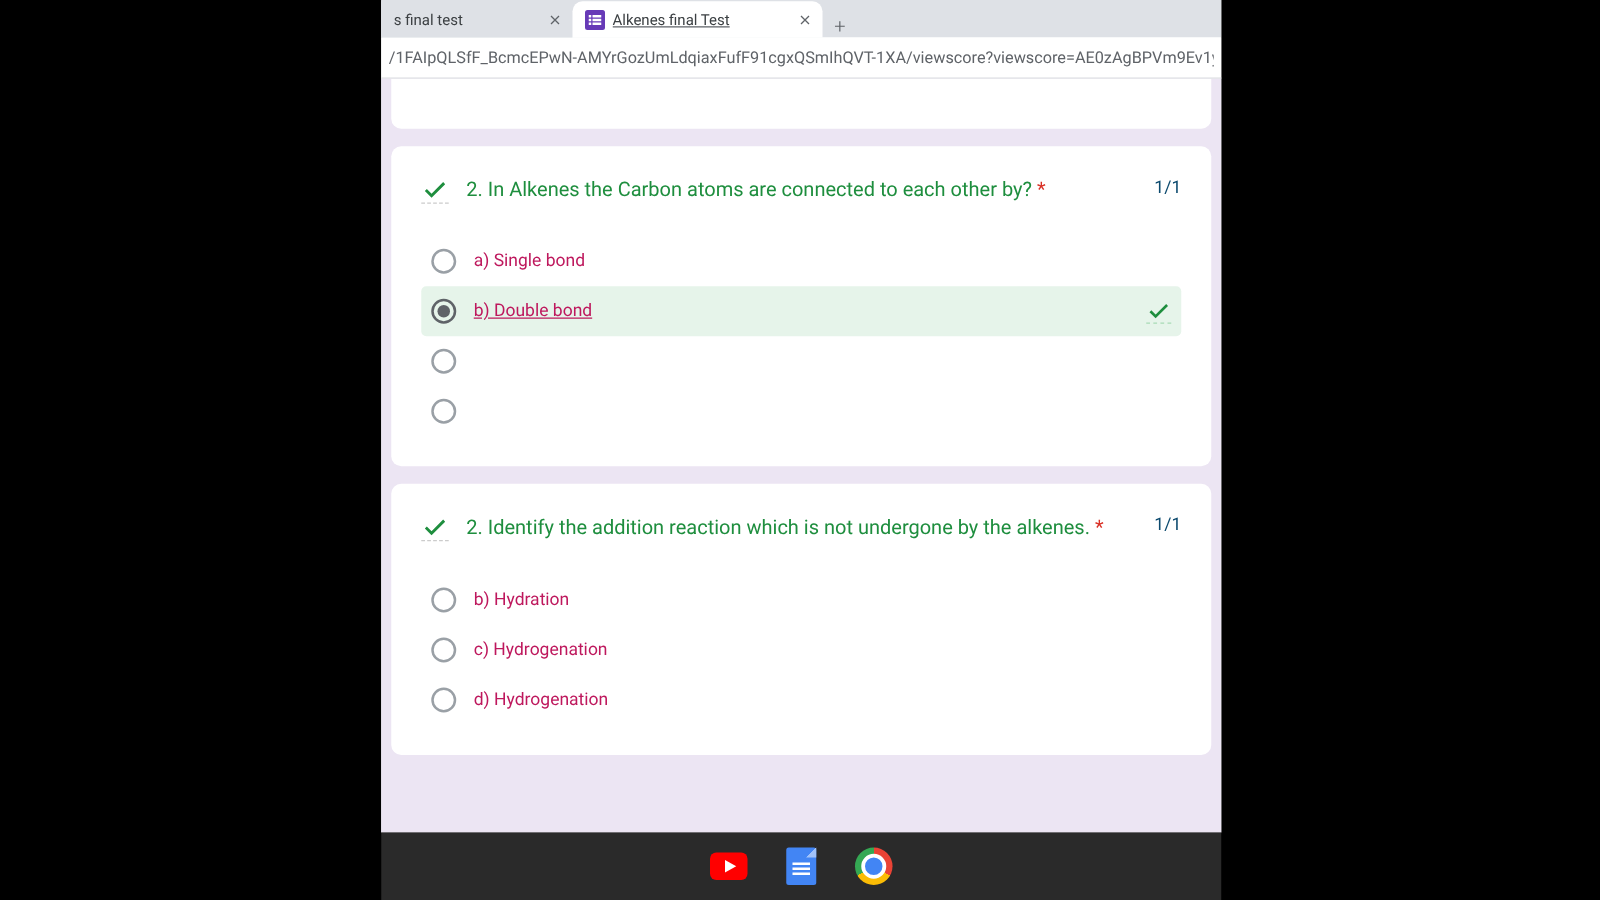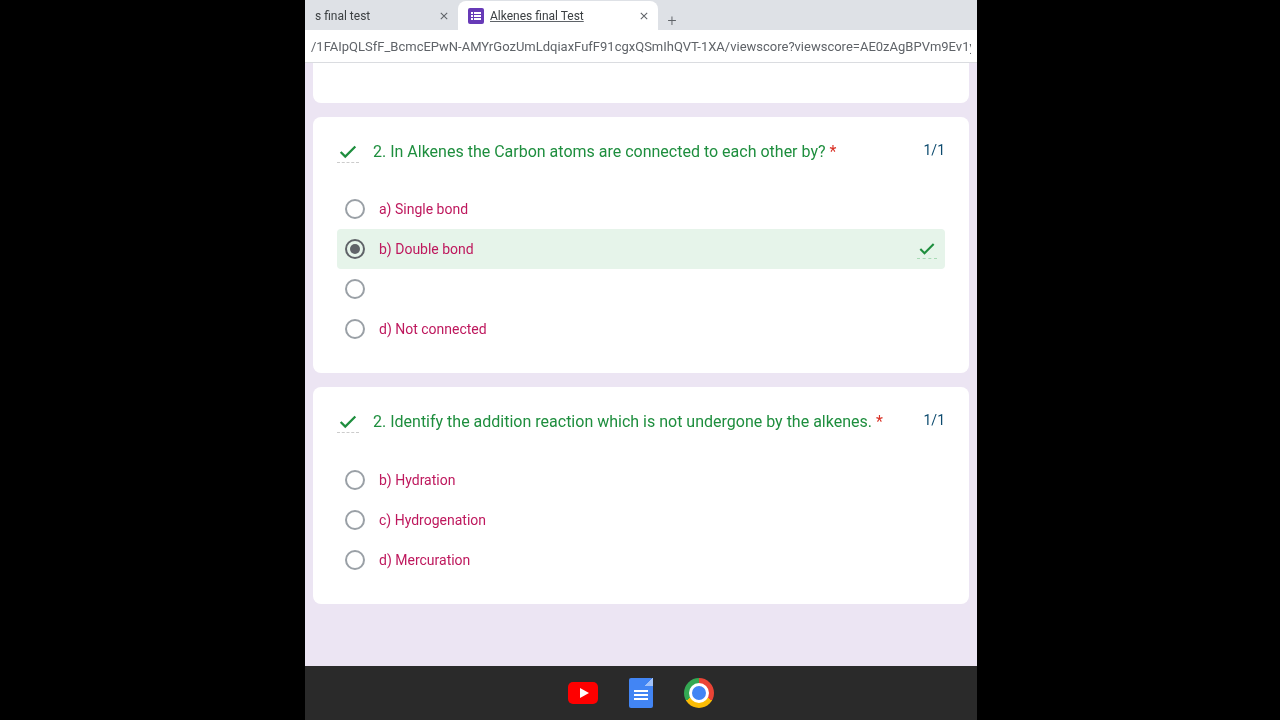--- a/index.html
+++ b/index.html
@@ -122,20 +122,21 @@
   align-items: center;
   gap: 14px;
   padding: 10px 8px;
   border-radius: 4px;
   font-size: 14px;
   color: #be185d;
   min-height: 40px;
 }
 .option.correct {
   background: #e6f4ea;
+  text-decoration: underline;
 }
 .radio {
   width: 20px; height: 20px; flex-shrink: 0;
 }
 .radio-outer {
   width: 20px; height: 20px; border-radius: 50%;
   border: 2px solid #9aa0a6;
   display: flex; align-items: center; justify-content: center;
 }
 .radio-outer.sel { border-color: #5f6368; }
@@ -248,21 +249,20 @@
         </div>
         <div class="option">
           <span class="radio">
               <span class="radio-outer"></span>
             </span>
         </div>
         <div class="option">
           <span class="radio">
               <span class="radio-outer"></span>
             </span>
-          <span class="opt-label">d) Not connected</span>
         </div>
       </div>
     </div>
 
     <div class="card">
       <div class="q-header">
         <span class="check">
           <svg viewBox="0 0 24 24" fill="none">
               <path d="M4 12 L9 17 L20 6" stroke="currentColor" stroke-width="2.5"></path>
             </svg>
@@ -283,21 +283,21 @@
         <div class="option">
           <span class="radio">
               <span class="radio-outer"></span>
             </span>
           <span class="opt-label">c) Hydrogenation</span>
         </div>
         <div class="option">
           <span class="radio">
               <span class="radio-outer"></span>
             </span>
-          <span class="opt-label">d) Mercuration</span>
+          <span class="opt-label">d) Hydrogenation</span>
         </div>
       </div>
     </div>
 
   </div>
 </div>
 
 <div class="taskbar">
   <div class="tb-icon">
       <div class="yt"></div>

